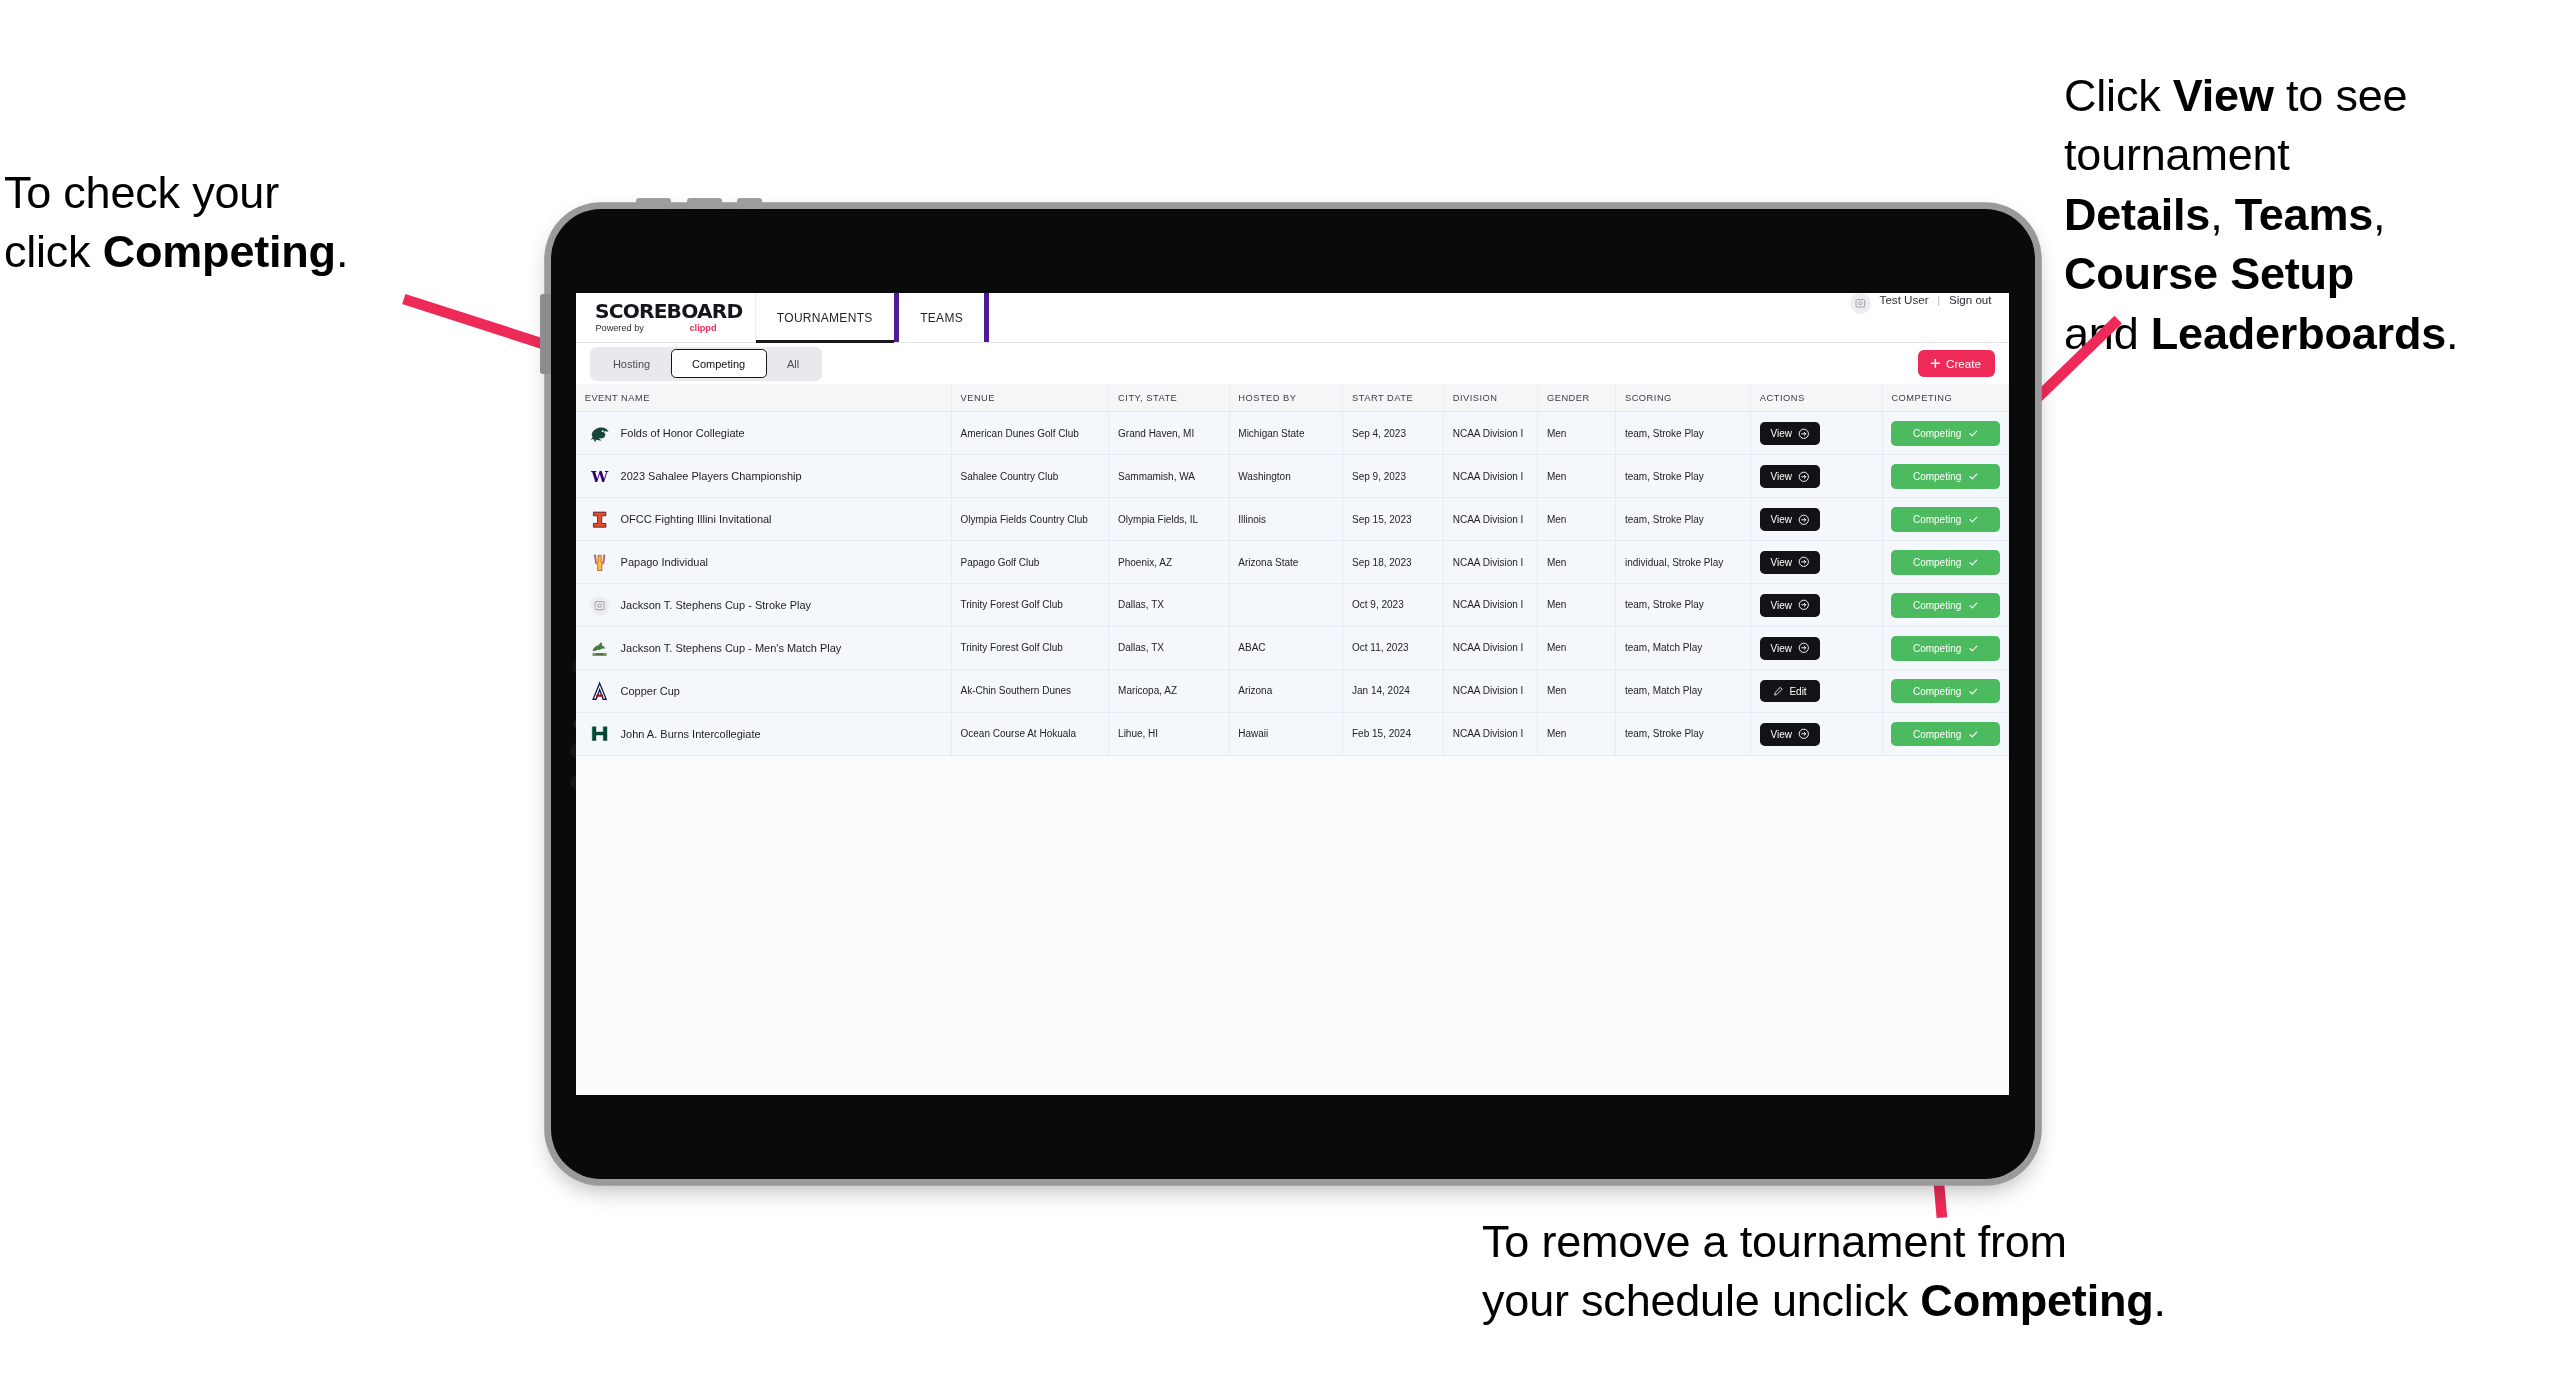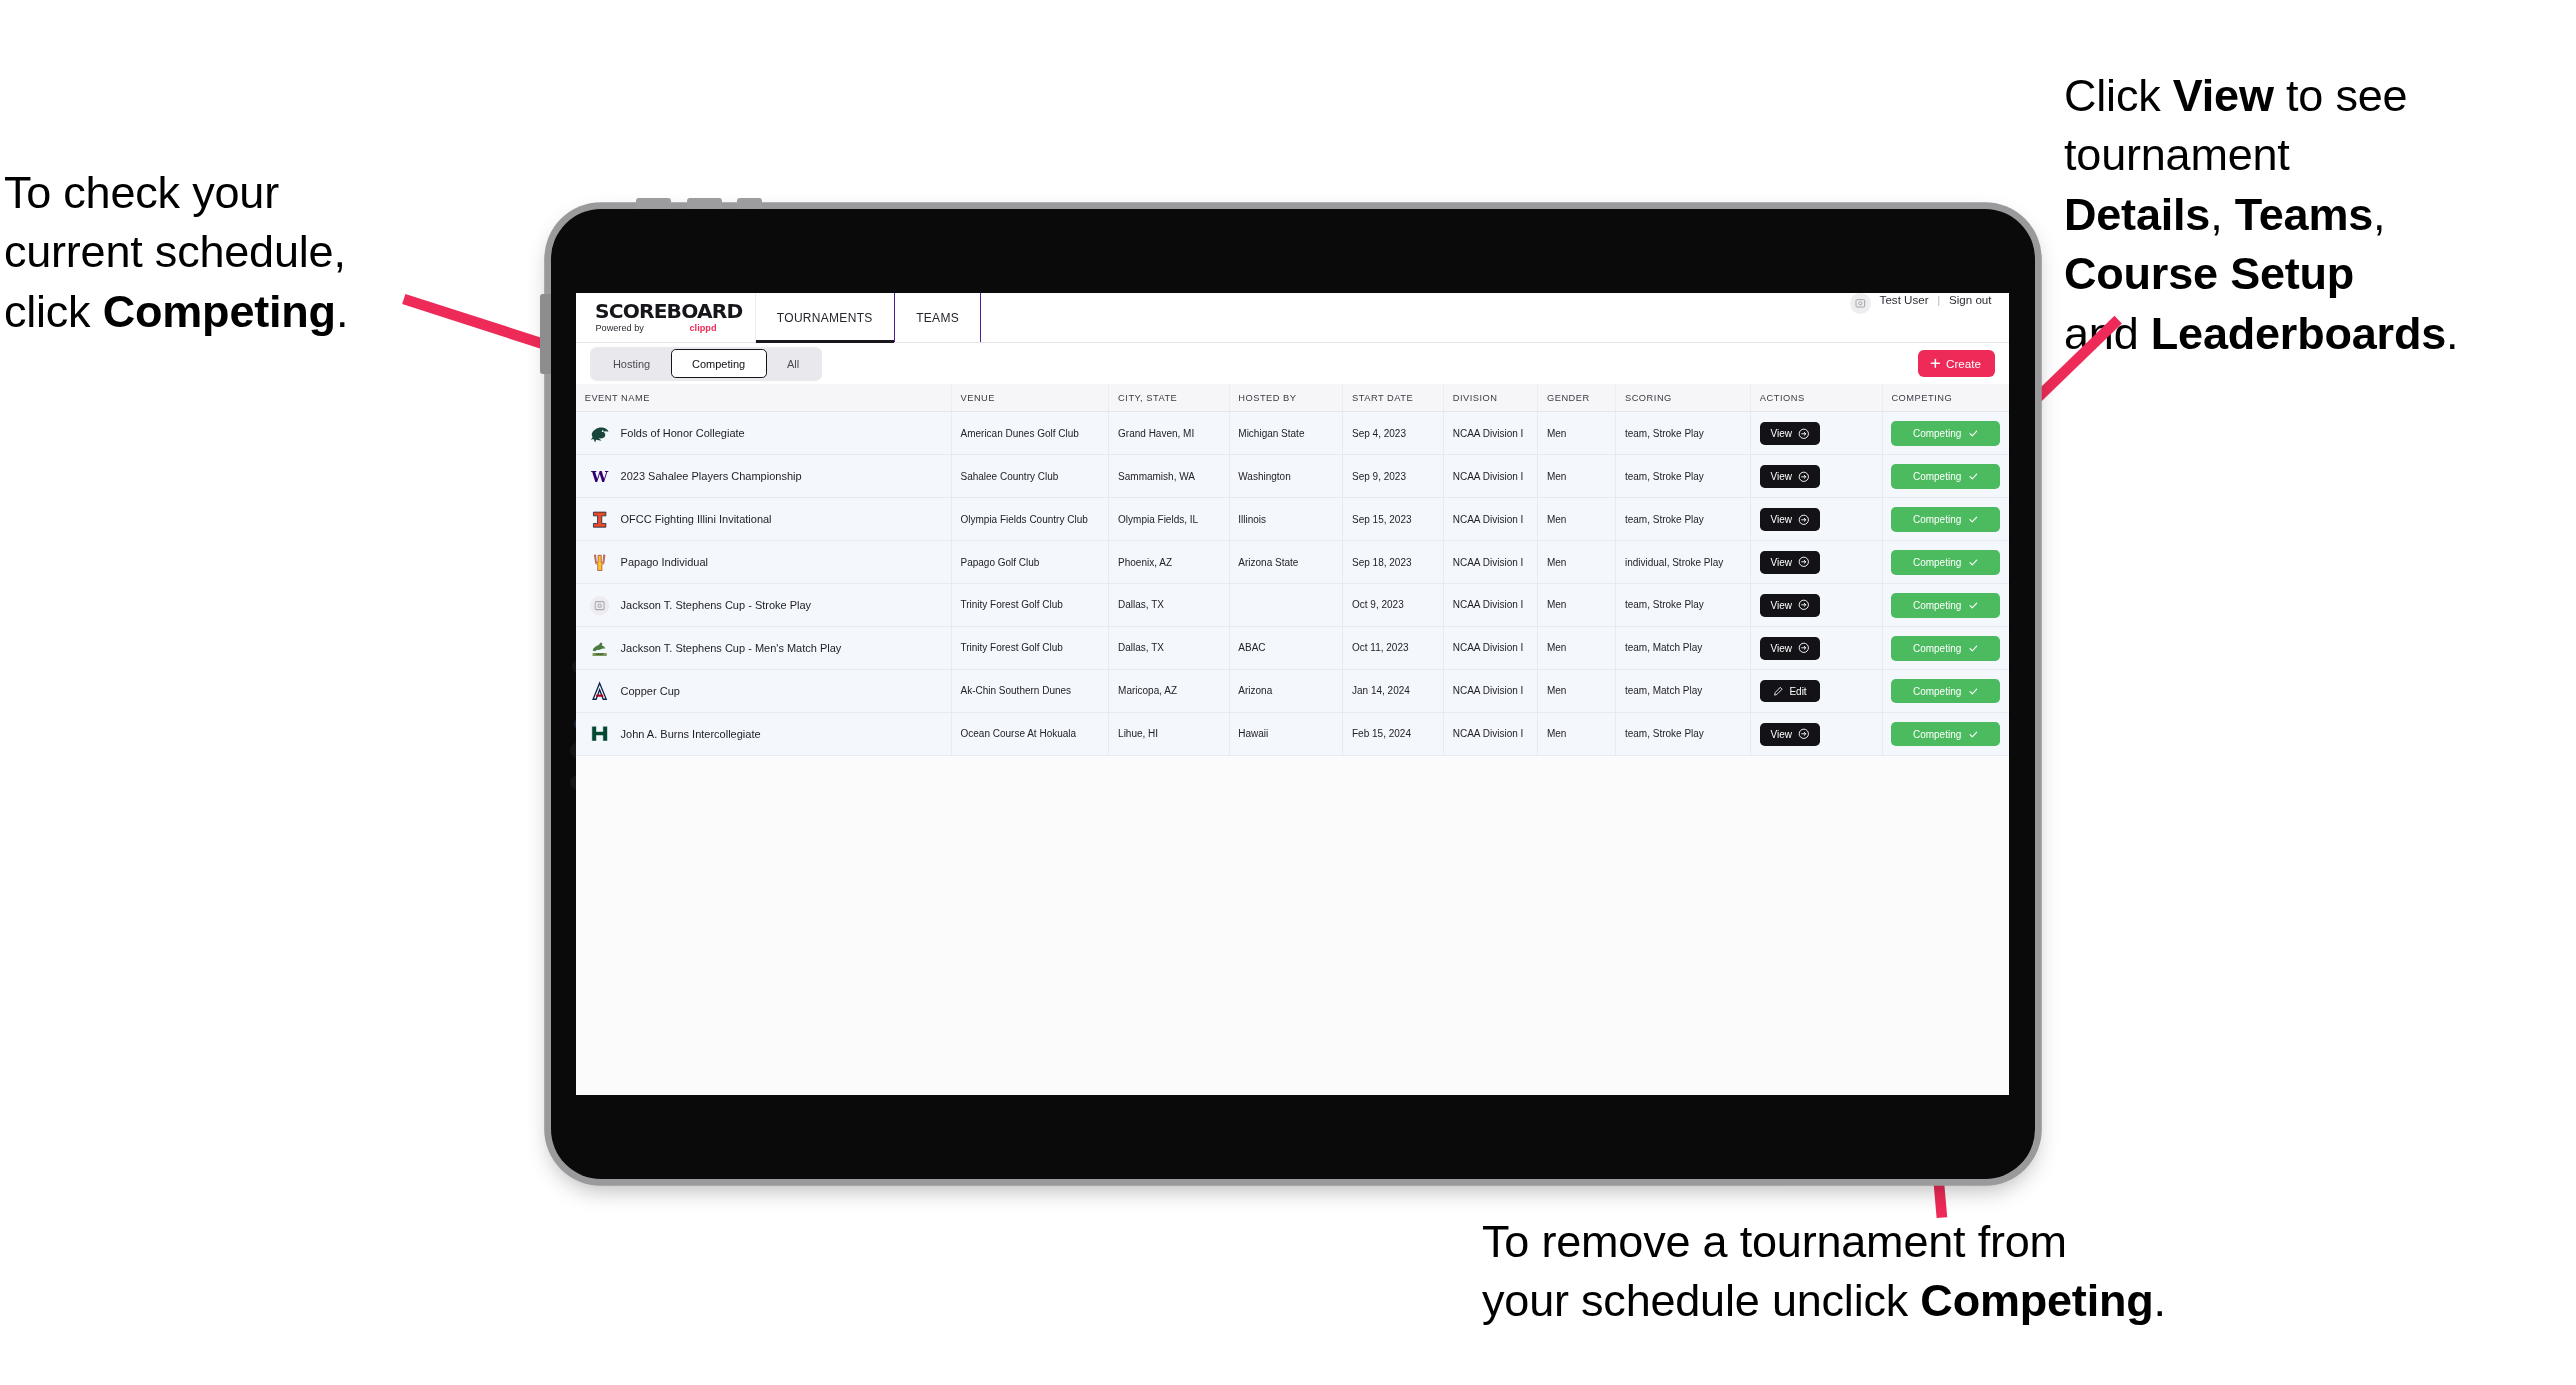--- a/index.html
+++ b/index.html
@@ -101,21 +101,21 @@
     font-size: 9.2px; color: #2b2b33; margin-top: 2.9px; line-height: 1;
   }
   #brand-sub .brandmark { color: #ef2b59; font-weight: 700; margin-left: 43px; }
 
   .nav-tab {
     display: flex; align-items: center; justify-content: center;
     padding: 0 21.3px;
     font-size: 12px;
     letter-spacing: 0.3px;
     color: #24242c;
-    border-right: 1px solid #4c1d95;
+    border-right: 5px solid #4c1d95;
     position: relative;
     cursor: pointer;
   }
   .nav-tab.active::after {
     content: "";
     position: absolute; left: 0; right: 0; bottom: -1px; height: 2.9px;
     background: #17171d;
   }
 
   #header-spacer { flex: 1; }
@@ -257,21 +257,20 @@
   }
   #table-filler { height: 192px; background: #fbfbfb; }
 
   svg { display: block; }
 </style>
 </head>
 <body>
 
 <div class="annotation" id="ann-left">
   <div>To check your</div>
-  <div>current schedule,</div>
   <div><span>click </span><b>Competing</b><span>.</span></div>
 </div>
 
 <div class="annotation" id="ann-right">
   <div><span>Click </span><b>View</b><span> to see</span></div>
   <div>tournament</div>
   <div><b>Details</b><span>, </span><b>Teams</b><span>,</span></div>
   <div><b>Course Setup</b></div>
   <div><span>and </span><b>Leaderboards</b><span>.</span></div>
 </div>

